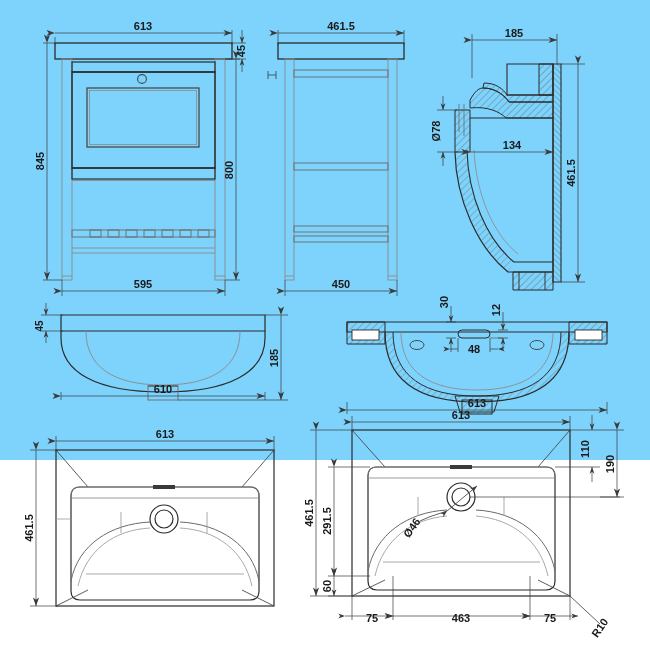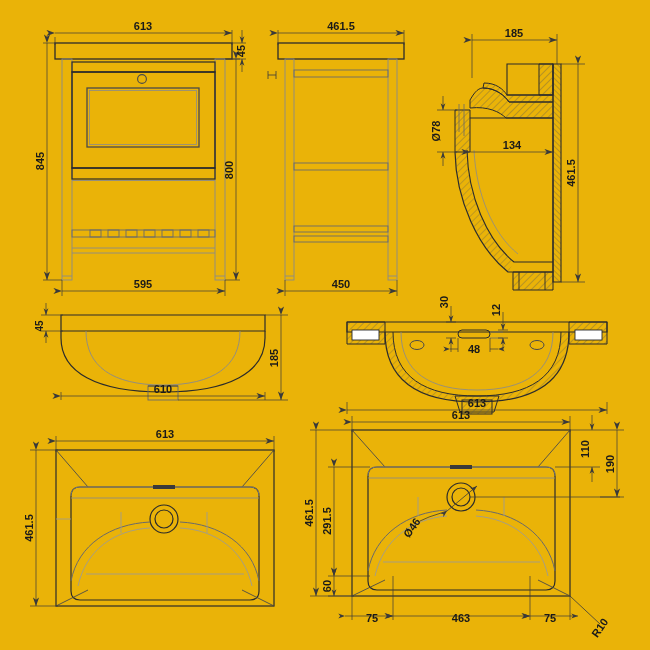--- a/index.html
+++ b/index.html
@@ -1,17 +1,17 @@
 <!DOCTYPE html>
 <html><head>
 <meta charset="utf-8">
 <style>
   html,body{margin:0;padding:0;background:#ffffff;}
   body{width:650px;height:650px;font-family:"Liberation Sans",sans-serif;overflow:hidden;}
-  #sheet{position:relative;width:650px;height:650px;background:#eab308;}
+  #sheet{position:relative;width:650px;height:460px;background:#7dd3fc;}
   svg{display:block;}
   .dimtext{font-family:"Liberation Sans",sans-serif;font-size:11px;font-weight:bold;fill:#1a1a1a;}
   .dimtext-sm{font-family:"Liberation Sans",sans-serif;font-size:10px;font-weight:bold;fill:#1a1a1a;}
 </style>
 </head>
 <body>
 
 <div id="sheet">
 <svg width="650" height="650" viewBox="0 0 650 650">
   <defs>

